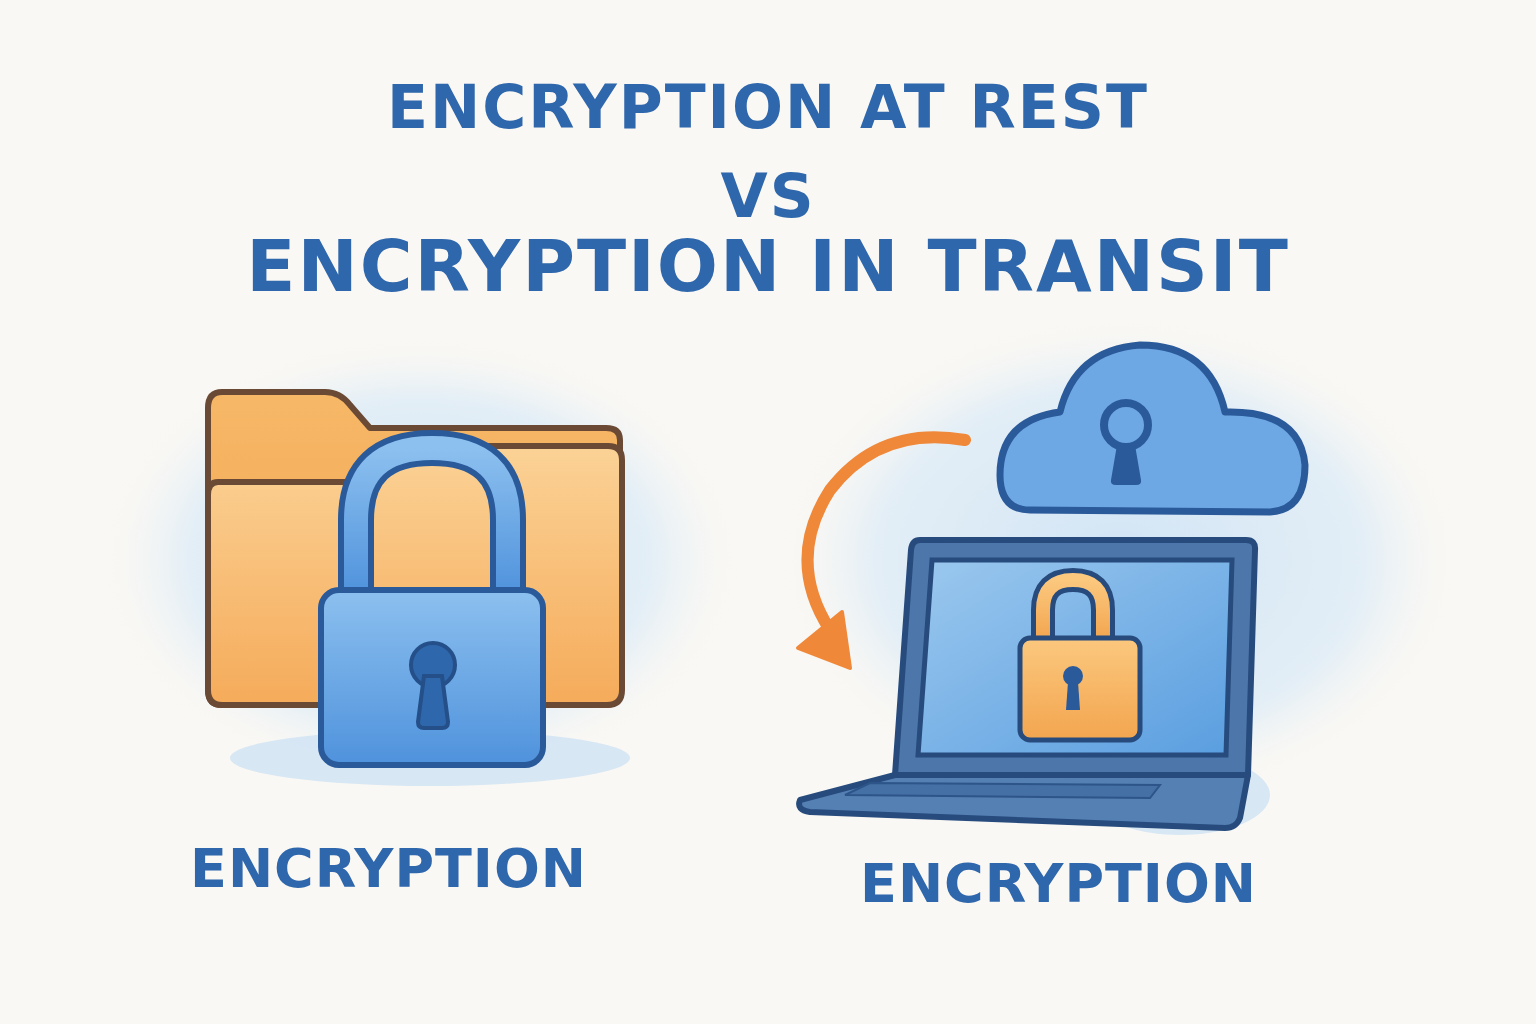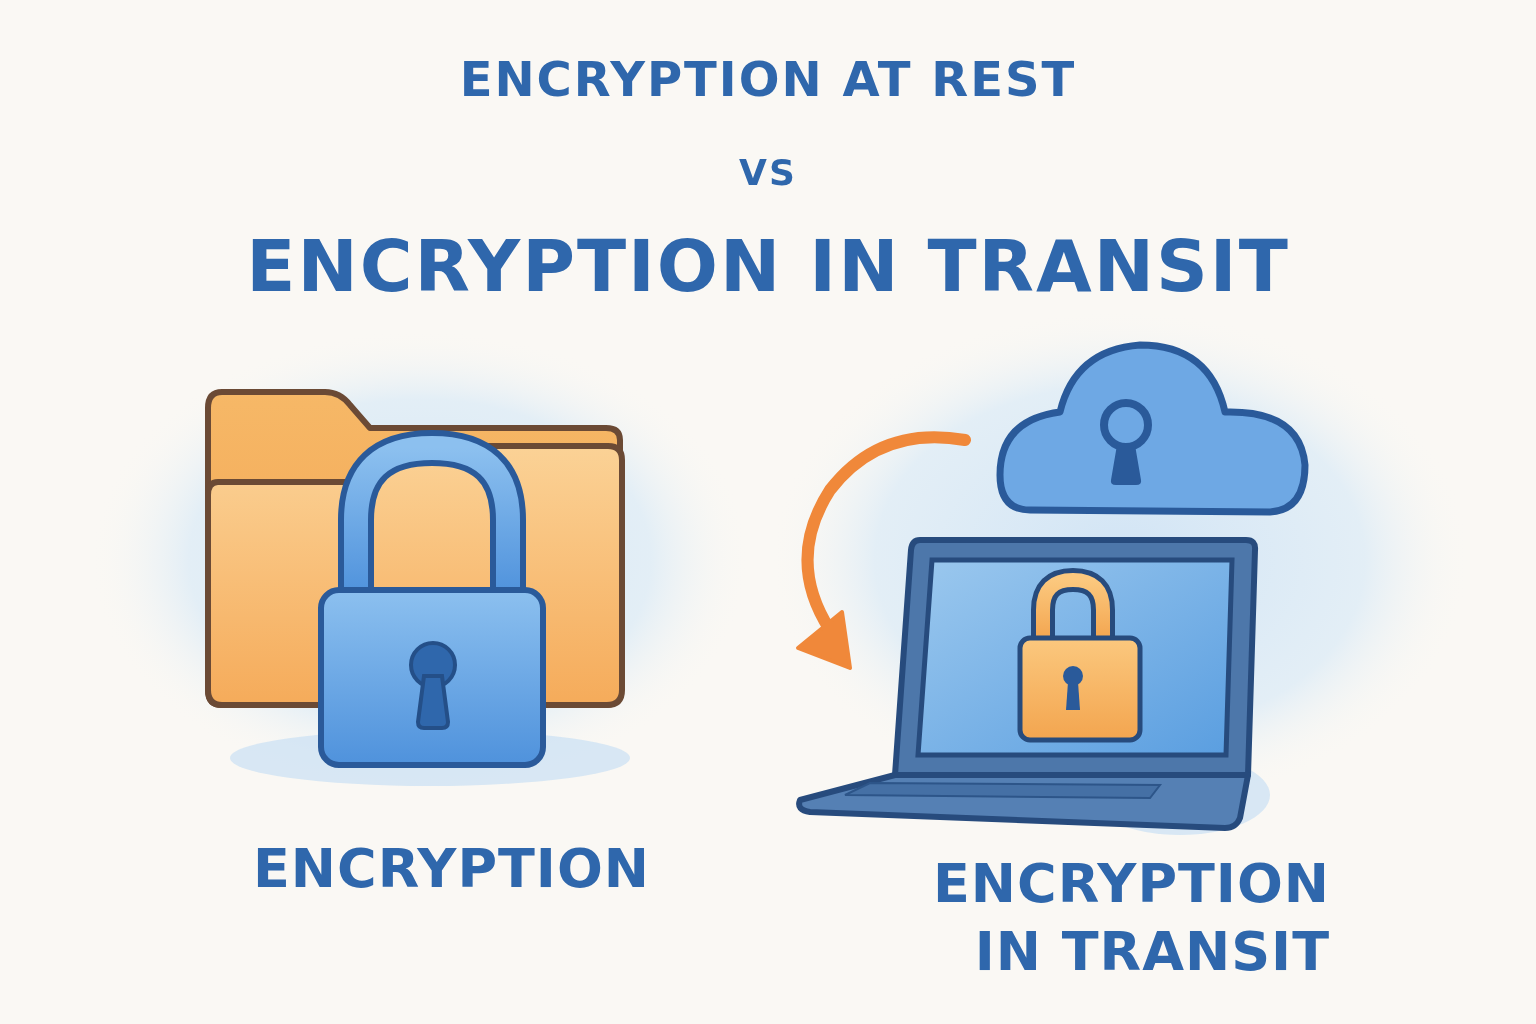--- a/index.html
+++ b/index.html
@@ -6,25 +6,25 @@
   body {
     width: 1536px; height: 1024px; overflow: hidden;
     background: #faf8f4;
     font-family: "DejaVu Sans", sans-serif;
     position: relative;
   }
   .title-line {
     position: absolute; left: 0; width: 1536px; text-align: center;
     color: #2f67ac; font-weight: bold; letter-spacing: 2px;
   }
-  #t1 { top: 51px; font-size: 48px; }
-  #t2 { top: 152px; font-size: 36px; }
+  #t1 { top: 72px; font-size: 60px; }
+  #t2 { top: 160px; font-size: 61px; }
   #t3 { top: 224px; font-size: 72px; }
   .caption {
-    position: absolute; text-align: right; color: #2f67ac;
+    position: absolute; text-align: left; color: #2f67ac;
     font-weight: bold; font-size: 54px; line-height: 68px; letter-spacing: 1px;
   }
   #cap-left { left: 190px; width: 460px; top: 835px; }
   #cap-right { left: 860px; width: 470px; top: 850px; }
   svg.art { position: absolute; left: 0; top: 0; }
 </style>
 </head>
 <body>
 
 <svg class="art" width="1536" height="1024" viewBox="0 0 1536 1024">
@@ -107,14 +107,13 @@
 <div class="title-line" id="t1">ENCRYPTION AT REST</div>
 <div class="title-line" id="t2">VS</div>
 <div class="title-line" id="t3">ENCRYPTION IN TRANSIT</div>
 
 <div class="caption" id="cap-left">
   <div>ENCRYPTION</div>
 </div>
 
 <div class="caption" id="cap-right">
   <div>ENCRYPTION</div>
-  <div>IN TRANSIT</div>
 </div>
 
 </body></html>

